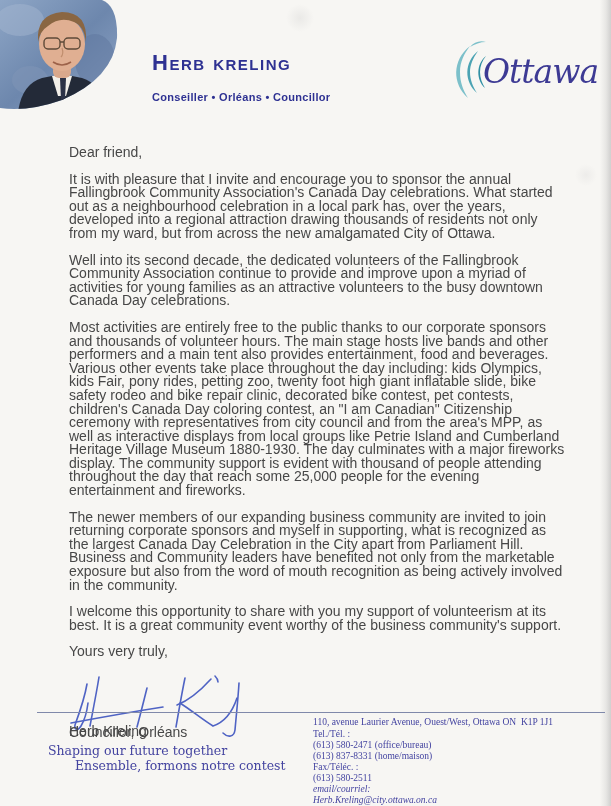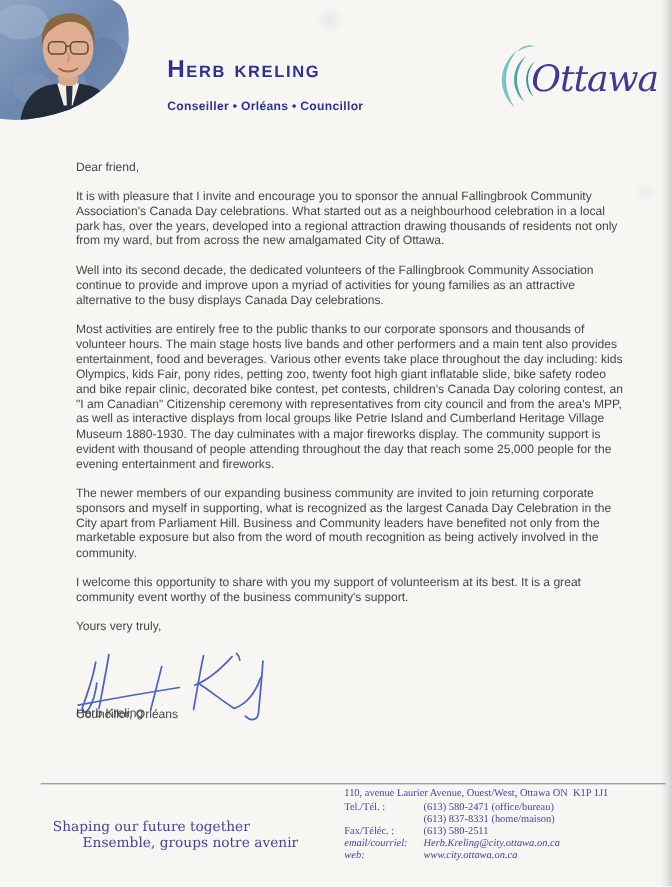--- a/index.html
+++ b/index.html
@@ -24,36 +24,36 @@
   .official-name::first-letter{text-transform:uppercase;}
   .official-title{margin-top:15px;font-size:11px;font-weight:bold;letter-spacing:0.3px;white-space:nowrap;}
   .logo{position:absolute;top:38px;left:450px;display:flex;align-items:center;}
   .logo svg{margin-right:-13px;margin-top:2px;}
   .logo-text{
     font-family:"DejaVu Serif","Liberation Serif",serif;font-style:italic;
     font-size:33px;color:#3d3a94;line-height:1;letter-spacing:-1px;
   }
   
   .letter{position:absolute;top:146px;left:69px;width:498px;color:#474747;
-    font-size:11px;line-height:13.6px;}
+    font-size:14px;line-height:13.6px;}
   .letter p{margin:0 0 13px 0;}
   .sig-block{position:relative;height:84px;margin-top:4px;}
   .sig-svg{position:absolute;top:-2px;left:-6px;}
   .signer-name{position:absolute;top:53px;left:0;}
   .signer-title{position:absolute;top:54px;left:0;}
   
   .footer-divider{position:absolute;top:712px;left:37px;width:568px;height:1px;background:#8089aa;}
   .slogan{position:absolute;top:743px;left:48px;color:#4444a0;
     font-family:"DejaVu Serif","Liberation Serif",serif;font-size:12.5px;line-height:15px;}
   .slogan .fr{margin-left:27px;}
   .contact{position:absolute;top:717px;left:313px;color:#4343a0;
     font-family:"Liberation Serif",serif;font-size:9.5px;line-height:11px;width:290px;}
   .contact .org{font-weight:bold;font-size:10px;margin-bottom:1px;}
   .contact .addr{white-space:pre;margin-bottom:1px;}
-  .contact-rows .row{display:flex;}
+  .contact-rows .row{display:flex;flex-direction:column;}
   .contact-rows .label{width:72px;flex:none;}
   .contact-rows .row:nth-child(4),
   .contact-rows .row:nth-child(5){font-style:italic;}
 </style>
 </head>
 <body>
 
 <div class="page">
 
   <div class="photo">
@@ -105,21 +105,21 @@
       <path d="M27,53 C14,42 14,22 28,11 C23,18 20,25 20,32 C20,40 23,47 27,53 Z" fill="#4ba3b3"></path>
       <path d="M35,48 C26,40 26,24 36,16 C32,21 30,26 30,32 C30,38 32,43 35,48 Z" fill="#2f8fa3"></path>
       <path d="M20,7 C24,2 30,0 36,2 C30,2 25,4 20,7 Z" fill="#7cc0ca"></path>
     </svg>
     <span class="logo-text">Ottawa</span>
   </div>
 
   <div class="letter">
     <p>Dear friend,</p>
     <p>It is with pleasure that I invite and encourage you to sponsor the annual Fallingbrook Community Association's Canada Day celebrations. What started out as a neighbourhood celebration in a local park has, over the years, developed into a regional attraction drawing thousands of residents not only from my ward, but from across the new amalgamated City of Ottawa.</p>
-    <p>Well into its second decade, the dedicated volunteers of the Fallingbrook Community Association continue to provide and improve upon a myriad of activities for young families as an attractive alternative to the busy displays Canada Day celebrations.</p>
+    <p>Well into its second decade, the dedicated volunteers of the Fallingbrook Community Association continue to provide and improve upon a myriad of activities for young families as an attractive volunteers to the busy downtown Canada Day celebrations.</p>
     <p>Most activities are entirely free to the public thanks to our corporate sponsors and thousands of volunteer hours. The main stage hosts live bands and other performers and a main tent also provides entertainment, food and beverages. Various other events take place throughout the day including: kids Olympics, kids Fair, pony rides, petting zoo, twenty foot high giant inflatable slide, bike safety rodeo and bike repair clinic, decorated bike contest, pet contests, children's Canada Day coloring contest, an "I am Canadian" Citizenship ceremony with representatives from city council and from the area's MPP, as well as interactive displays from local groups like Petrie Island and Cumberland Heritage Village Museum 1880-1930. The day culminates with a major fireworks display. The community support is evident with thousand of people attending throughout the day that reach some 25,000 people for the evening entertainment and fireworks.</p>
     <p>The newer members of our expanding business community are invited to join returning corporate sponsors and myself in supporting, what is recognized as the largest Canada Day Celebration in the City apart from Parliament Hill. Business and Community leaders have benefited not only from the marketable exposure but also from the word of mouth recognition as being actively involved in the community.</p>
     <p>I welcome this opportunity to share with you my support of volunteerism at its best. It is a great community event worthy of the business community's support.</p>
     <p>Yours very truly,</p>
 
     <div class="sig-block">
       <svg class="sig-svg" width="200" height="72" viewBox="0 0 200 72">
         <g fill="none" stroke="#4f63c4" stroke-width="1.6" stroke-linecap="round">
           <path d="M24,14 C22,26 16,44 12,55 C11,60 15,61 18,56 C21,51 24,41 25,33"></path>
           <path d="M36,7 C34,20 30,40 27,56"></path>
@@ -134,21 +134,21 @@
       </svg>
       <div class="signer-name">Herb Kreling</div>
       <div class="signer-title">Councillor, Orléans</div>
     </div>
   </div>
 
   <div class="footer-divider"></div>
 
   <div class="slogan">
     <div class="en">Shaping our future together</div>
-    <div class="fr">Ensemble, groups notre avenir</div>
+    <div class="fr">Ensemble, formons notre contest</div>
   </div>
 
   <div class="contact">
     <div class="addr">110, avenue Laurier Avenue, Ouest/West, Ottawa ON  K1P 1J1</div>
     <div class="contact-rows">
       <div class="row">
         <span class="label">Tel./Tél. :</span>
         <span class="value">(613) 580-2471 (office/bureau)</span>
       </div>
       <div class="row">

